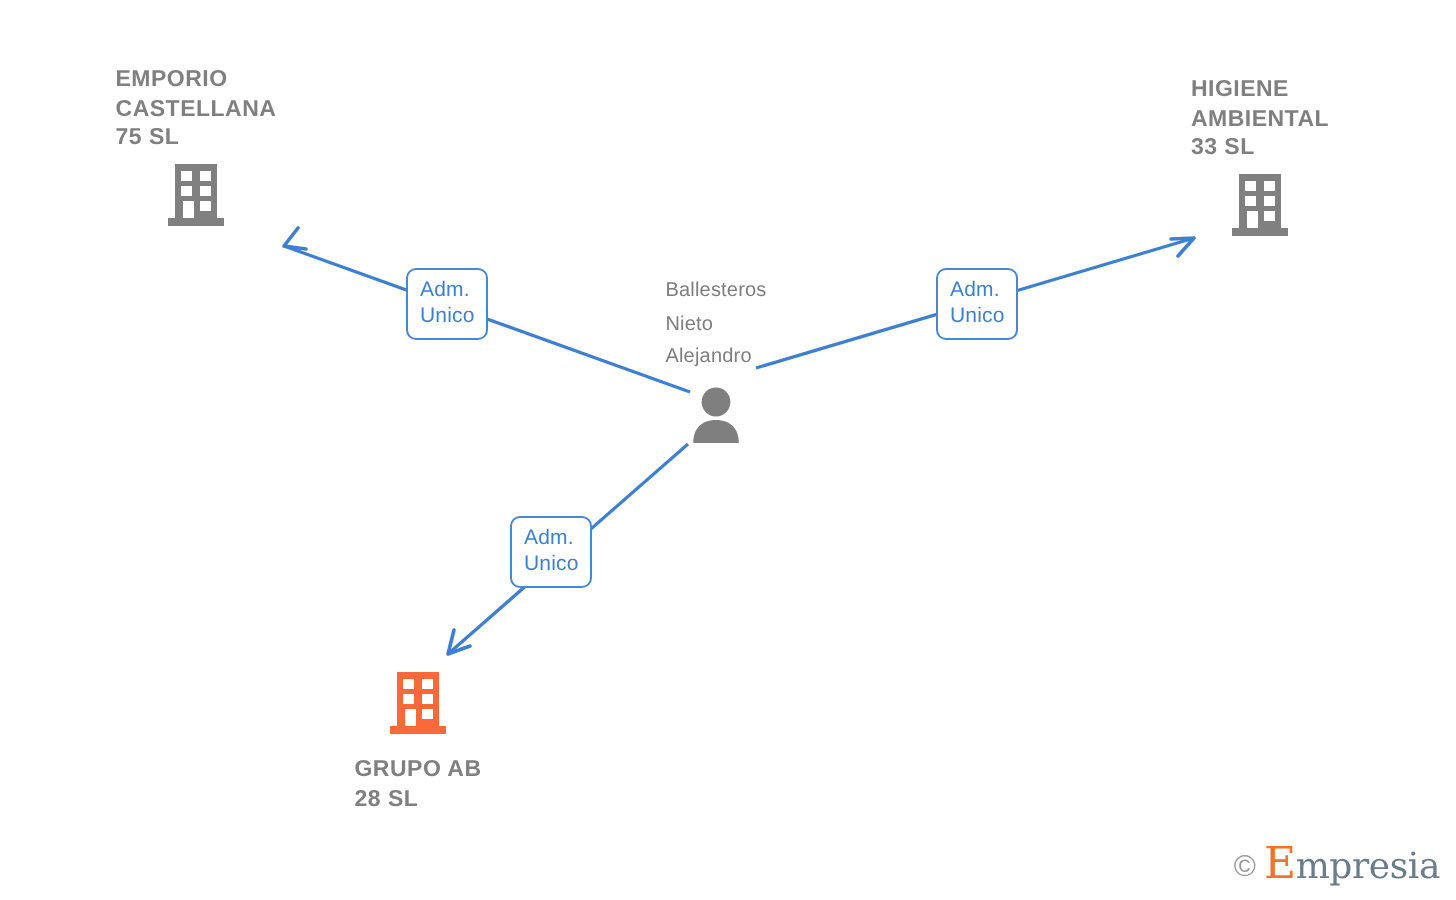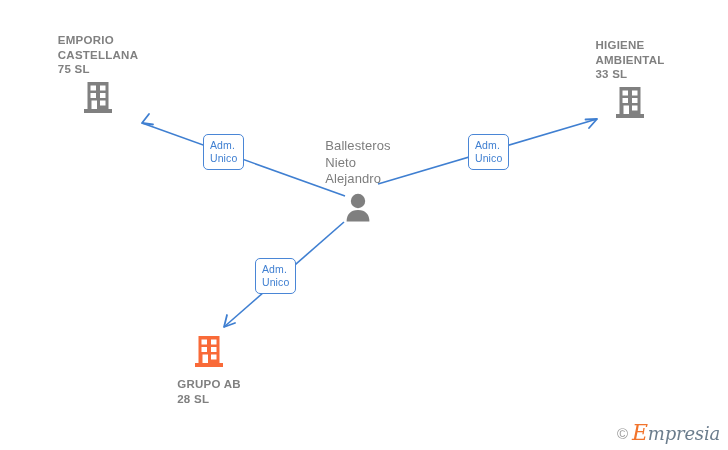--- a/index.html
+++ b/index.html
@@ -45,21 +45,21 @@
   .node-label {
     font-size: 11.5px;
     font-weight: bold;
     color: #808080;
     line-height: 14.5px;
     letter-spacing: 0.25px;
     white-space: pre-line;
   }
   .node-label.person {
     font-weight: normal;
-    font-size: 13px;
+    font-size: 10px;
     line-height: 16.5px;
     color: #7d7d7d;
     letter-spacing: 0.1px;
   }
   .node-icon {
     display: block;
   }
   .node.icon-below .node-icon { order: 2; margin-top: 4px; }
   .node.icon-below .node-label { order: 1; }
   .node.icon-above .node-icon { order: 1; }
@@ -93,21 +93,20 @@
     gap: 4px;
     user-select: none;
   }
   #watermark .wm-c {
     font-size: 15px;
     color: #9a9a9a;
     line-height: 1;
   }
   #watermark .wm-text {
     font-family: "DejaVu Serif", serif;
-    font-style: italic;
     font-size: 18px;
     line-height: 1;
     color: #6b7d8d;
     letter-spacing: -0.2px;
   }
   #watermark .wm-text .wm-e {
     color: #f2742c;
     font-size: 22px;
   }
 </style>

